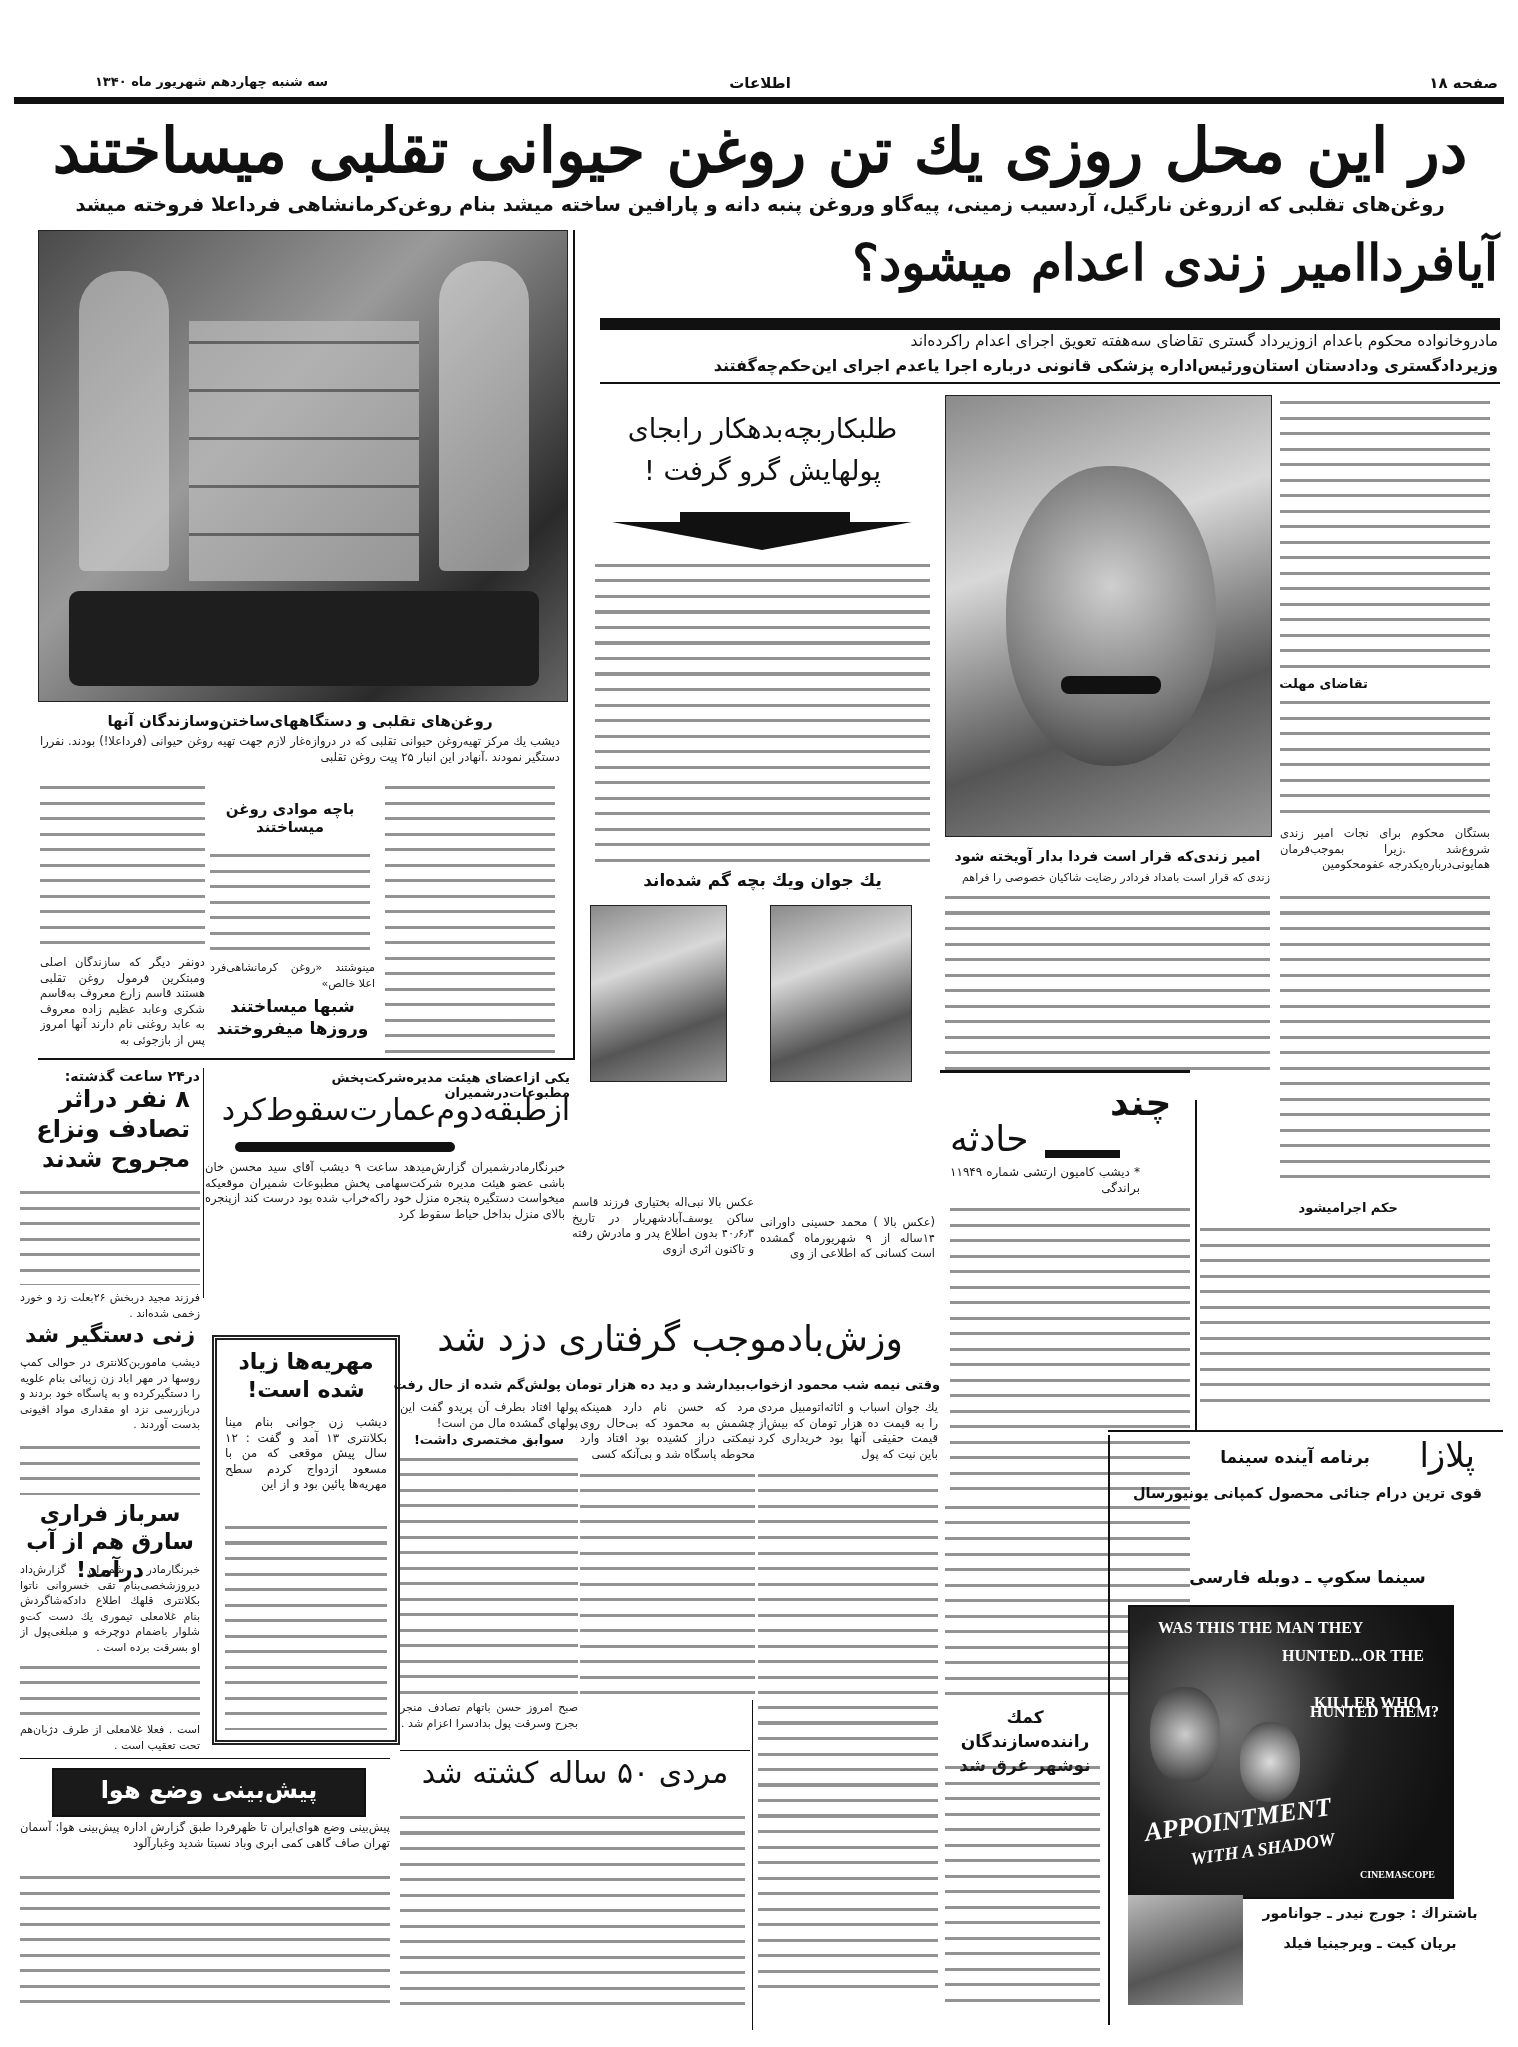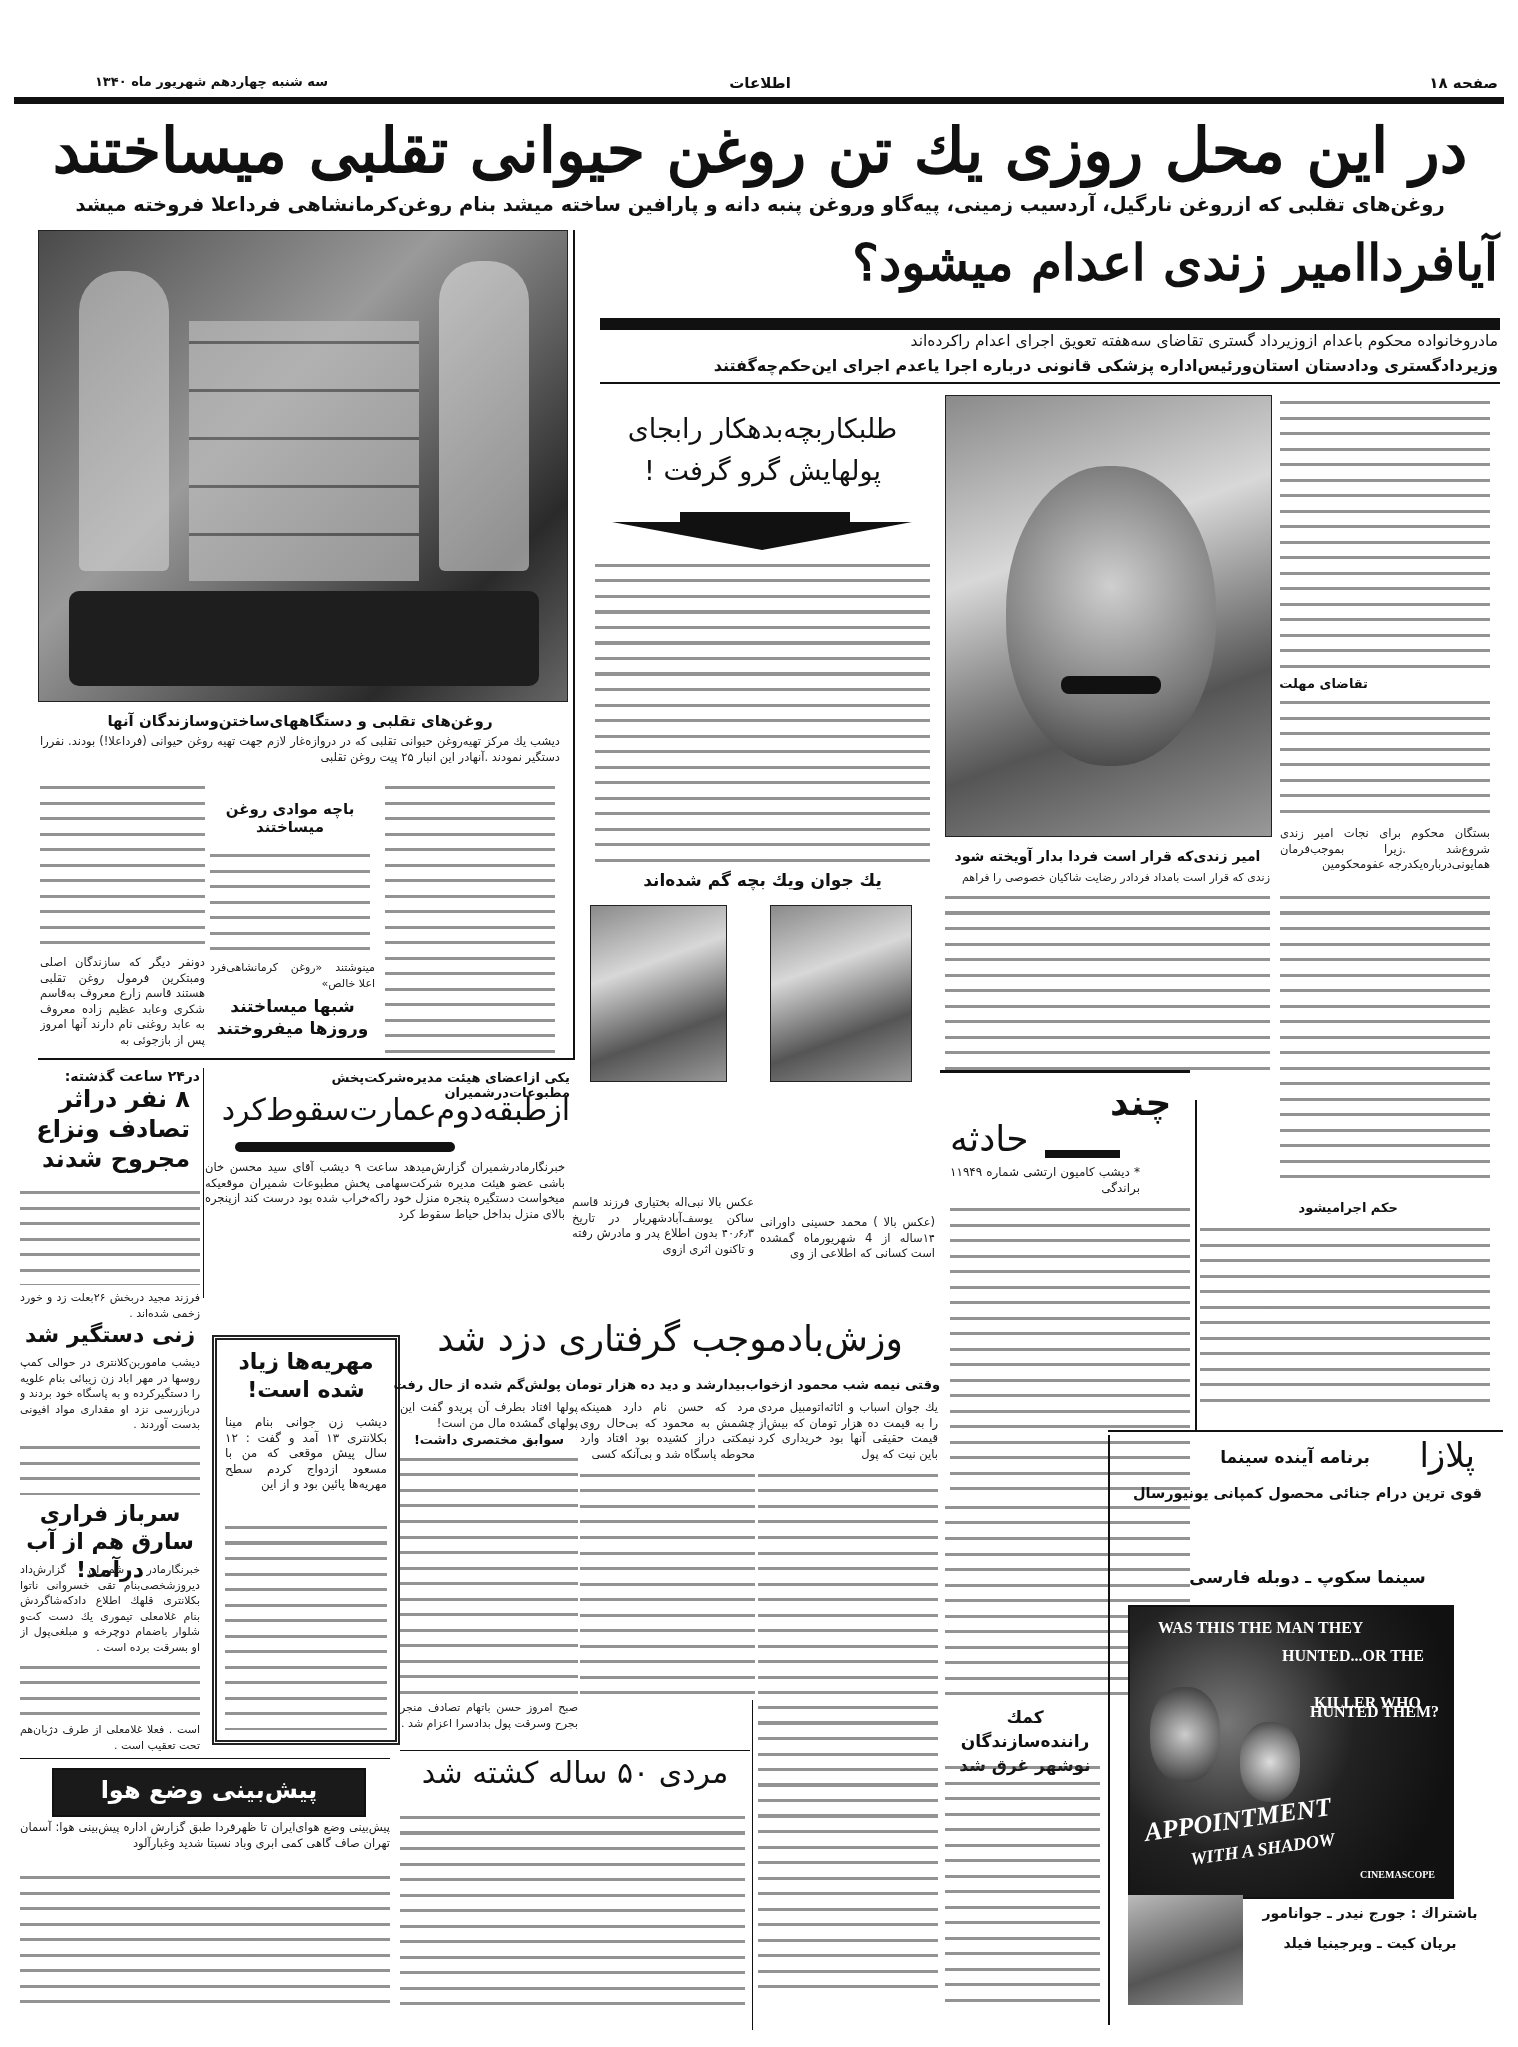--- a/index.html
+++ b/index.html
@@ -71,21 +71,21 @@
 
 <div class="abs rtl ctr" style="left:595px;width:335px;top:408px;font-size:27px;line-height:42px;text-align:center;">طلبکاربچه‌بدهکار رابجای پولهایش گرو گرفت !</div>
 <div class="abs" style="left:680px;top:512px;width:170px;height:12px;background:#111;"></div>
 <div class="abs arrow-down" style="left:612px;top:522px;"></div>
 <div class="body-text col-lines" style="left:595px;width:335px;top:558px;height:305px;"></div>
 
 <div class="abs rtl b ctr" style="left:595px;width:335px;top:870px;font-size:17px;text-align:center;">یك جوان ویك بچه گم شده‌اند</div>
 <div class="photo light" style="left:590px;top:905px;width:135px;height:175px;"></div>
 <div class="photo light" style="left:770px;top:905px;width:140px;height:175px;"></div>
 <div class="body-text" style="left:572px;width:182px;top:1195px;height:90px;font-size:11.5px;">عکس بالا نبی‌اله بختیاری فرزند قاسم ساکن یوسف‌آبادشهریار در تاریخ ۴۰٫۶٫۳ بدون اطلاع پدر و مادرش رفته و تاکنون اثری ازوی</div>
-<div class="body-text" style="left:760px;width:175px;top:1215px;height:70px;font-size:11.5px;">(عکس بالا ) محمد حسینی داورانی ۱۴ساله از 4 شهریورماه گمشده است کسانی که اطلاعی از وی</div>
+<div class="body-text" style="left:760px;width:175px;top:1215px;height:70px;font-size:11.5px;">(عکس بالا ) محمد حسینی داورانی ۱۴ساله از ۹ شهریورماه گمشده است کسانی که اطلاعی از وی</div>
 
 <div class="abs" style="left:940px;top:1070px;width:250px;height:3px;background:#111;"></div>
 <div class="abs b" style="left:1110px;top:1082px;font-size:36px;">چند</div>
 <div class="abs" style="left:950px;top:1118px;font-size:36px;">حادثه</div>
 <div class="abs" style="left:1045px;top:1150px;width:75px;height:8px;background:#111;"></div>
 <div class="body-text" style="left:950px;width:190px;top:1165px;height:36px;font-size:12px;">* دیشب کامیون ارتشی شماره ۱۱۹۴۹ براندگی</div>
 <div class="body-text col-lines" style="left:950px;width:240px;top:1202px;height:290px;"></div>
 
 <div class="rule" style="left:38px;top:1058px;width:535px;height:2px;"></div>
 <div class="abs rtl b" style="left:205px;width:365px;top:1070px;font-size:13px;">یکی ازاعضای هیئت مدیره‌شرکت‌پخش مطبوعات‌درشمیران</div>

